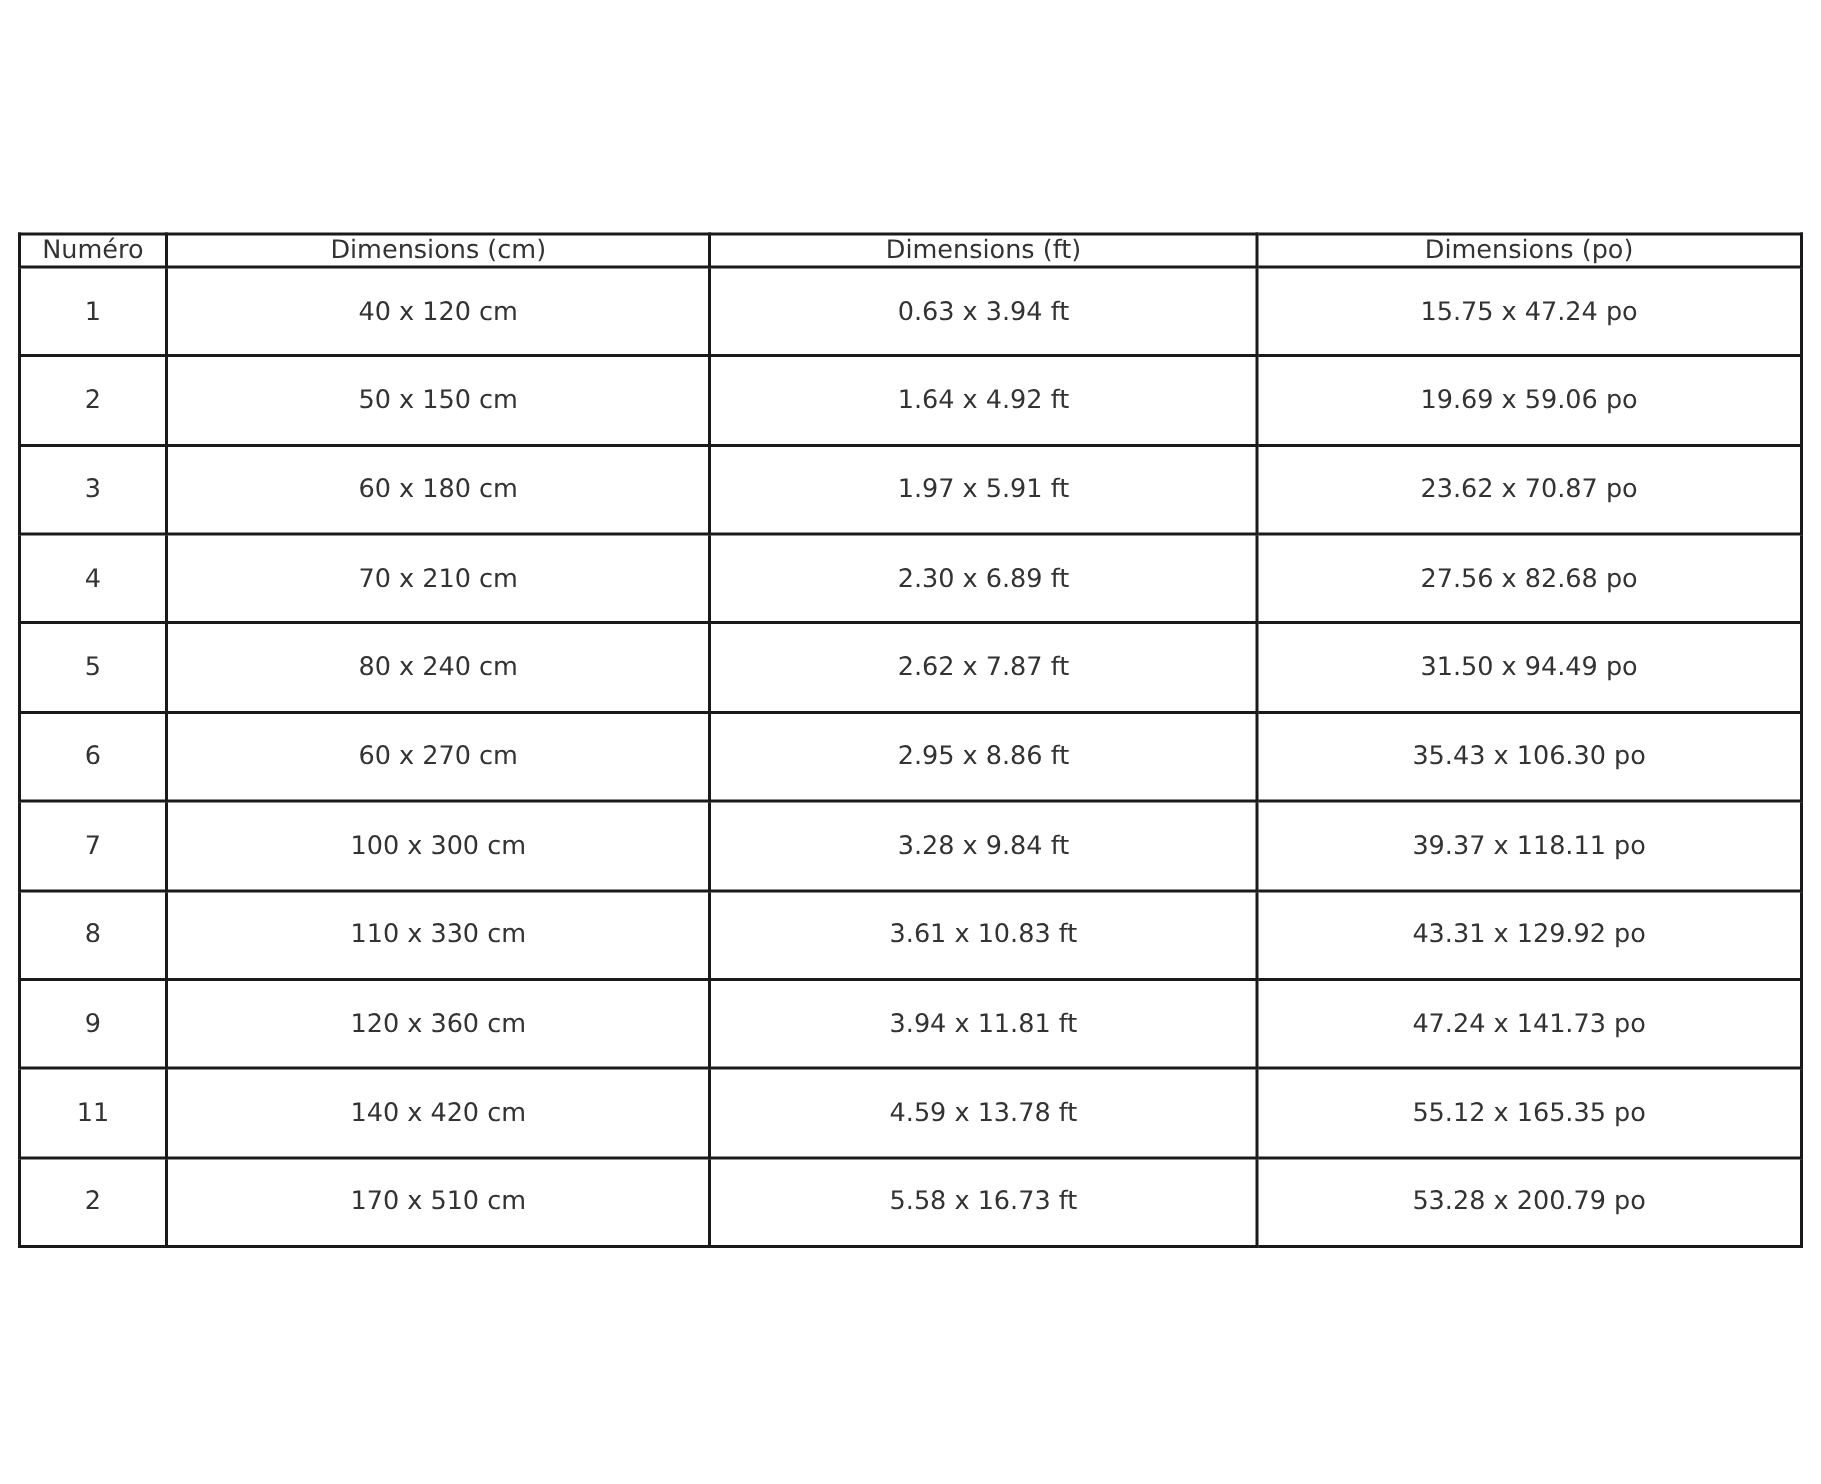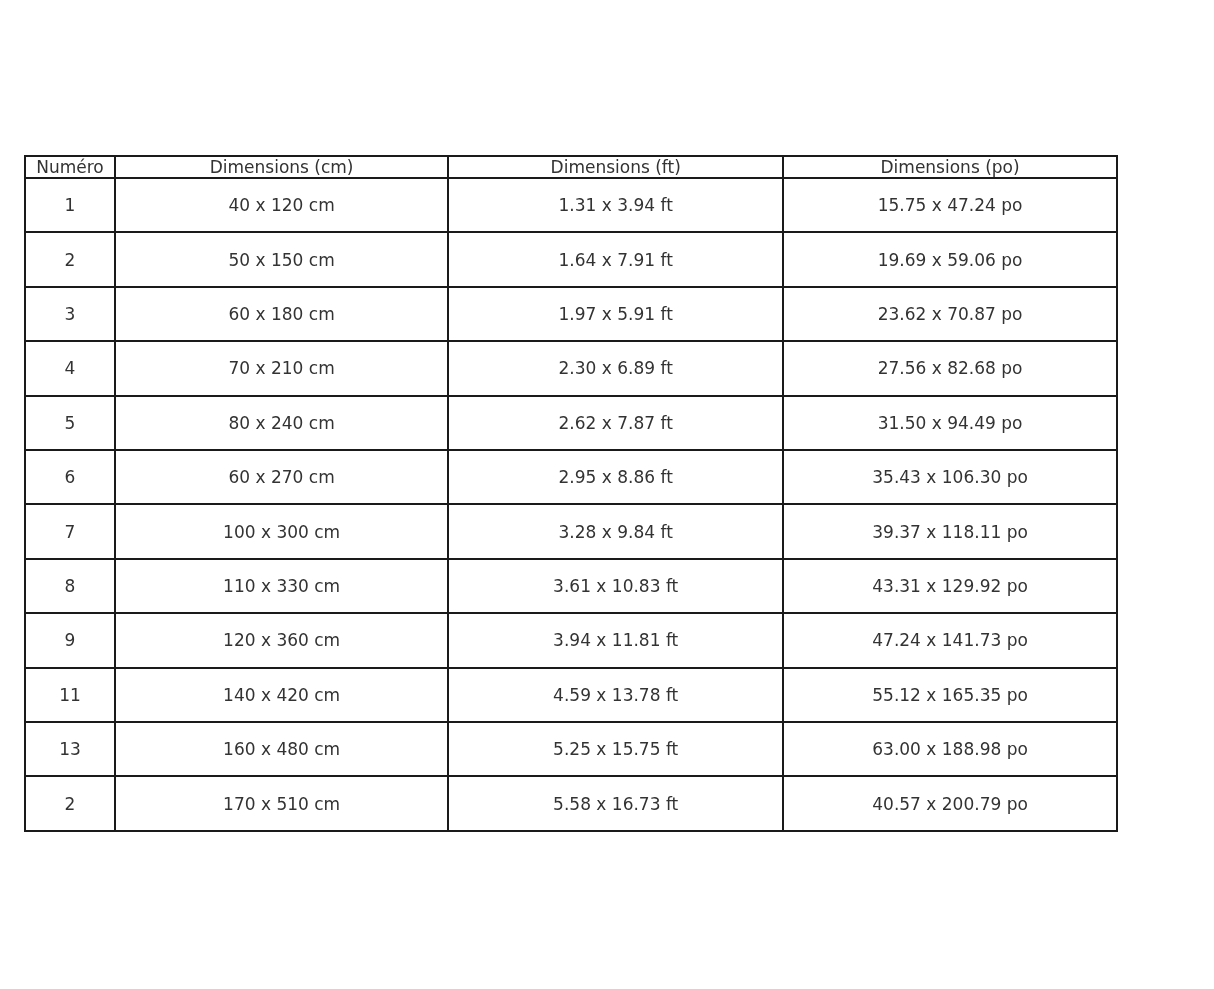--- a/index.html
+++ b/index.html
@@ -5,23 +5,23 @@
   * { margin: 0; padding: 0; box-sizing: border-box; }
   html, body {
     width: 1214px;
     height: 989px;
     background: #ffffff;
     font-family: "DejaVu Sans", "Liberation Sans", sans-serif;
     overflow: hidden;
   }
   .table-wrap {
     position: absolute;
-    left: 24px;
+    left: 12px;
     top: 155px;
-    width: 1094px;
+    width: 1190px;
     height: 677px;
   }
   table.dim-table {
     width: 100%;
     height: 100%;
     border-collapse: collapse;
     table-layout: fixed;
   }
   table.dim-table th,
   table.dim-table td {
@@ -55,27 +55,27 @@
           <th>Numéro</th>
           <th>Dimensions (cm)</th>
           <th>Dimensions (ft)</th>
           <th>Dimensions (po)</th>
         </tr>
     </thead>
     <tbody id="table-body">
         <tr>
           <td>1</td>
           <td>40 x 120 cm</td>
-          <td>1.31 x 3.94 ft</td>
+          <td>0.63 x 3.94 ft</td>
           <td>15.75 x 47.24 po</td>
         </tr>
         <tr>
           <td>2</td>
           <td>50 x 150 cm</td>
-          <td>1.64 x 7.91 ft</td>
+          <td>1.64 x 4.92 ft</td>
           <td>19.69 x 59.06 po</td>
         </tr>
         <tr>
           <td>3</td>
           <td>60 x 180 cm</td>
           <td>1.97 x 5.91 ft</td>
           <td>23.62 x 70.87 po</td>
         </tr>
         <tr>
           <td>4</td>
@@ -113,26 +113,20 @@
           <td>3.94 x 11.81 ft</td>
           <td>47.24 x 141.73 po</td>
         </tr>
         <tr>
           <td>11</td>
           <td>140 x 420 cm</td>
           <td>4.59 x 13.78 ft</td>
           <td>55.12 x 165.35 po</td>
         </tr>
         <tr>
-          <td>13</td>
-          <td>160 x 480 cm</td>
-          <td>5.25 x 15.75 ft</td>
-          <td>63.00 x 188.98 po</td>
-        </tr>
-        <tr>
           <td>2</td>
           <td>170 x 510 cm</td>
           <td>5.58 x 16.73 ft</td>
-          <td>40.57 x 200.79 po</td>
+          <td>53.28 x 200.79 po</td>
         </tr>
       </tbody>
   </table>
 </div>
 
 </body></html>

